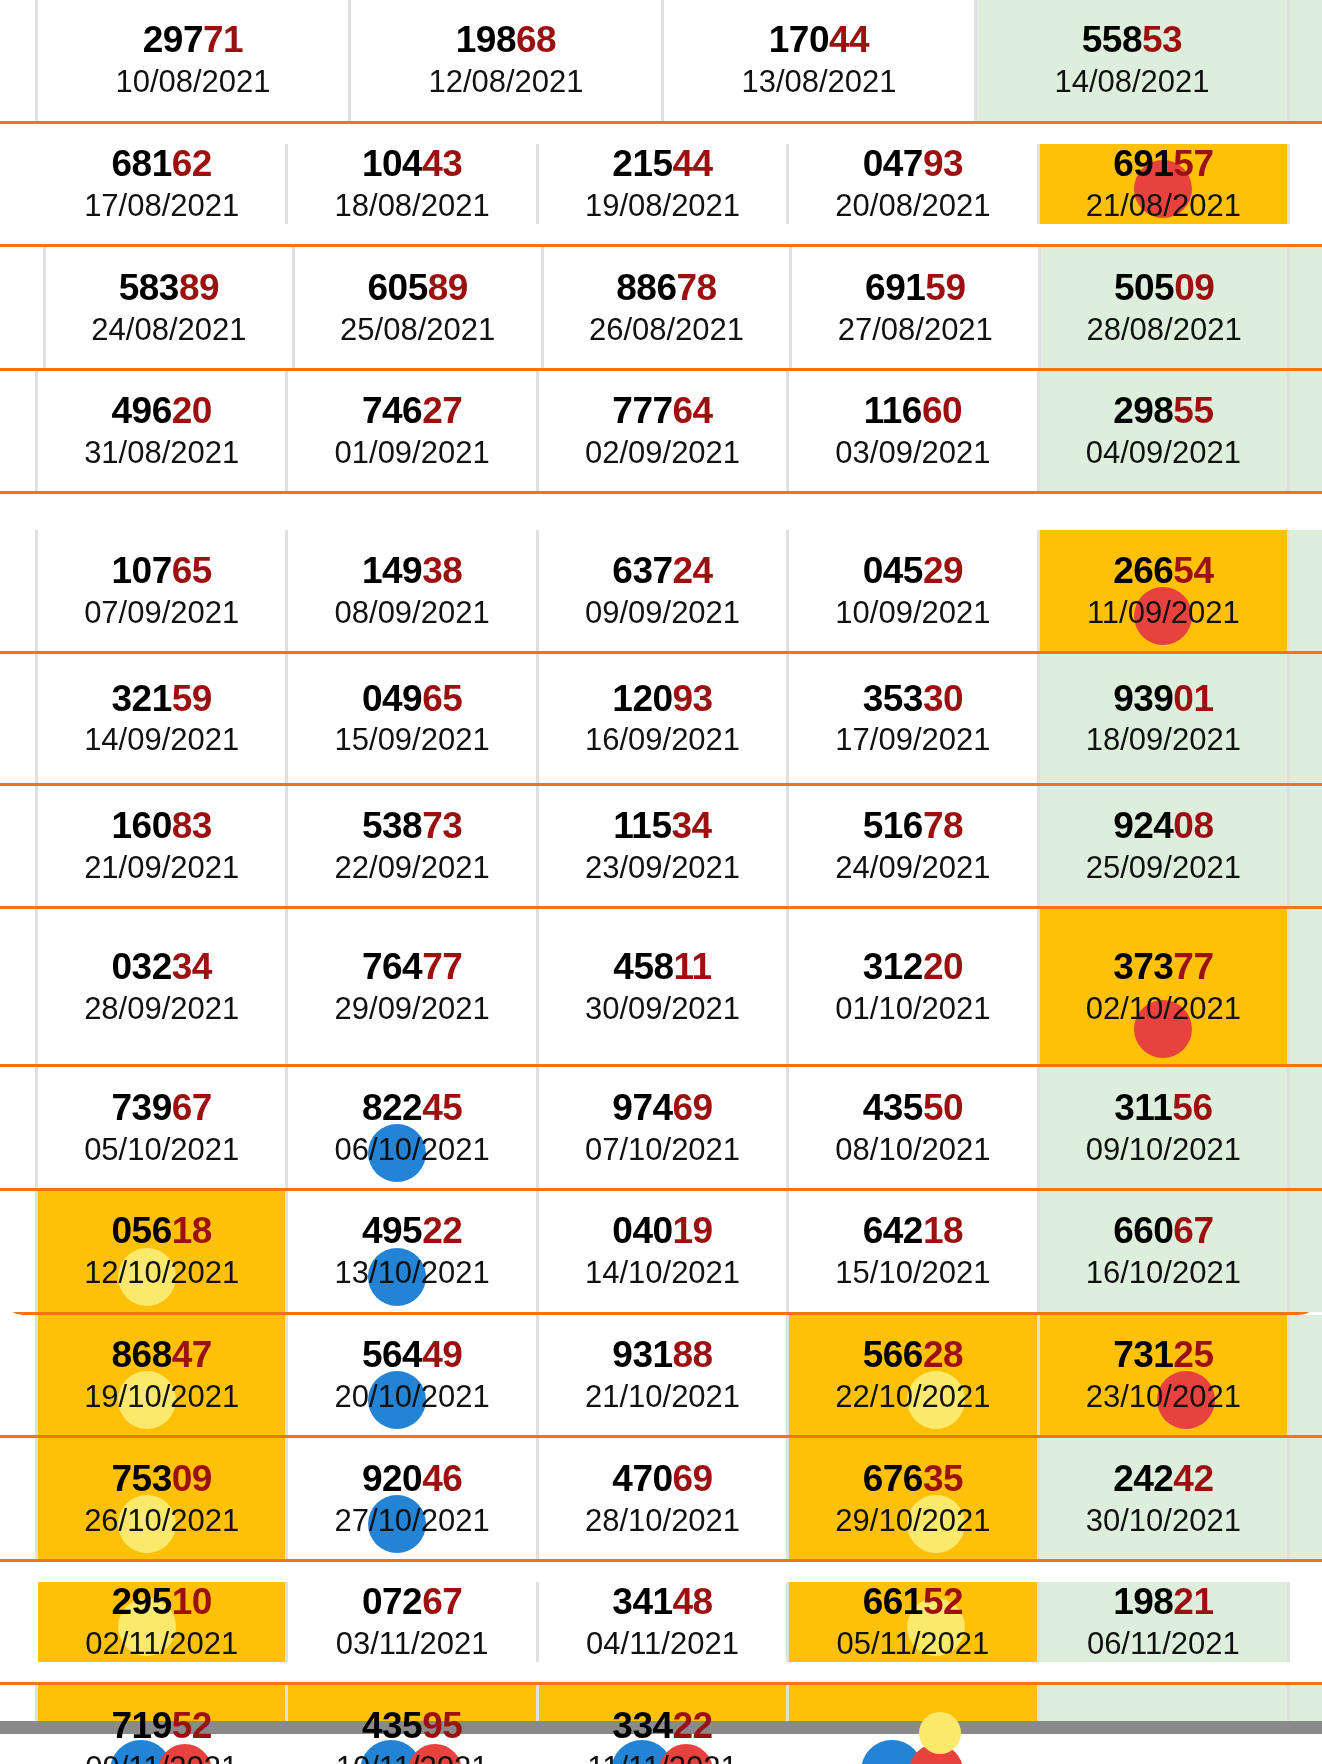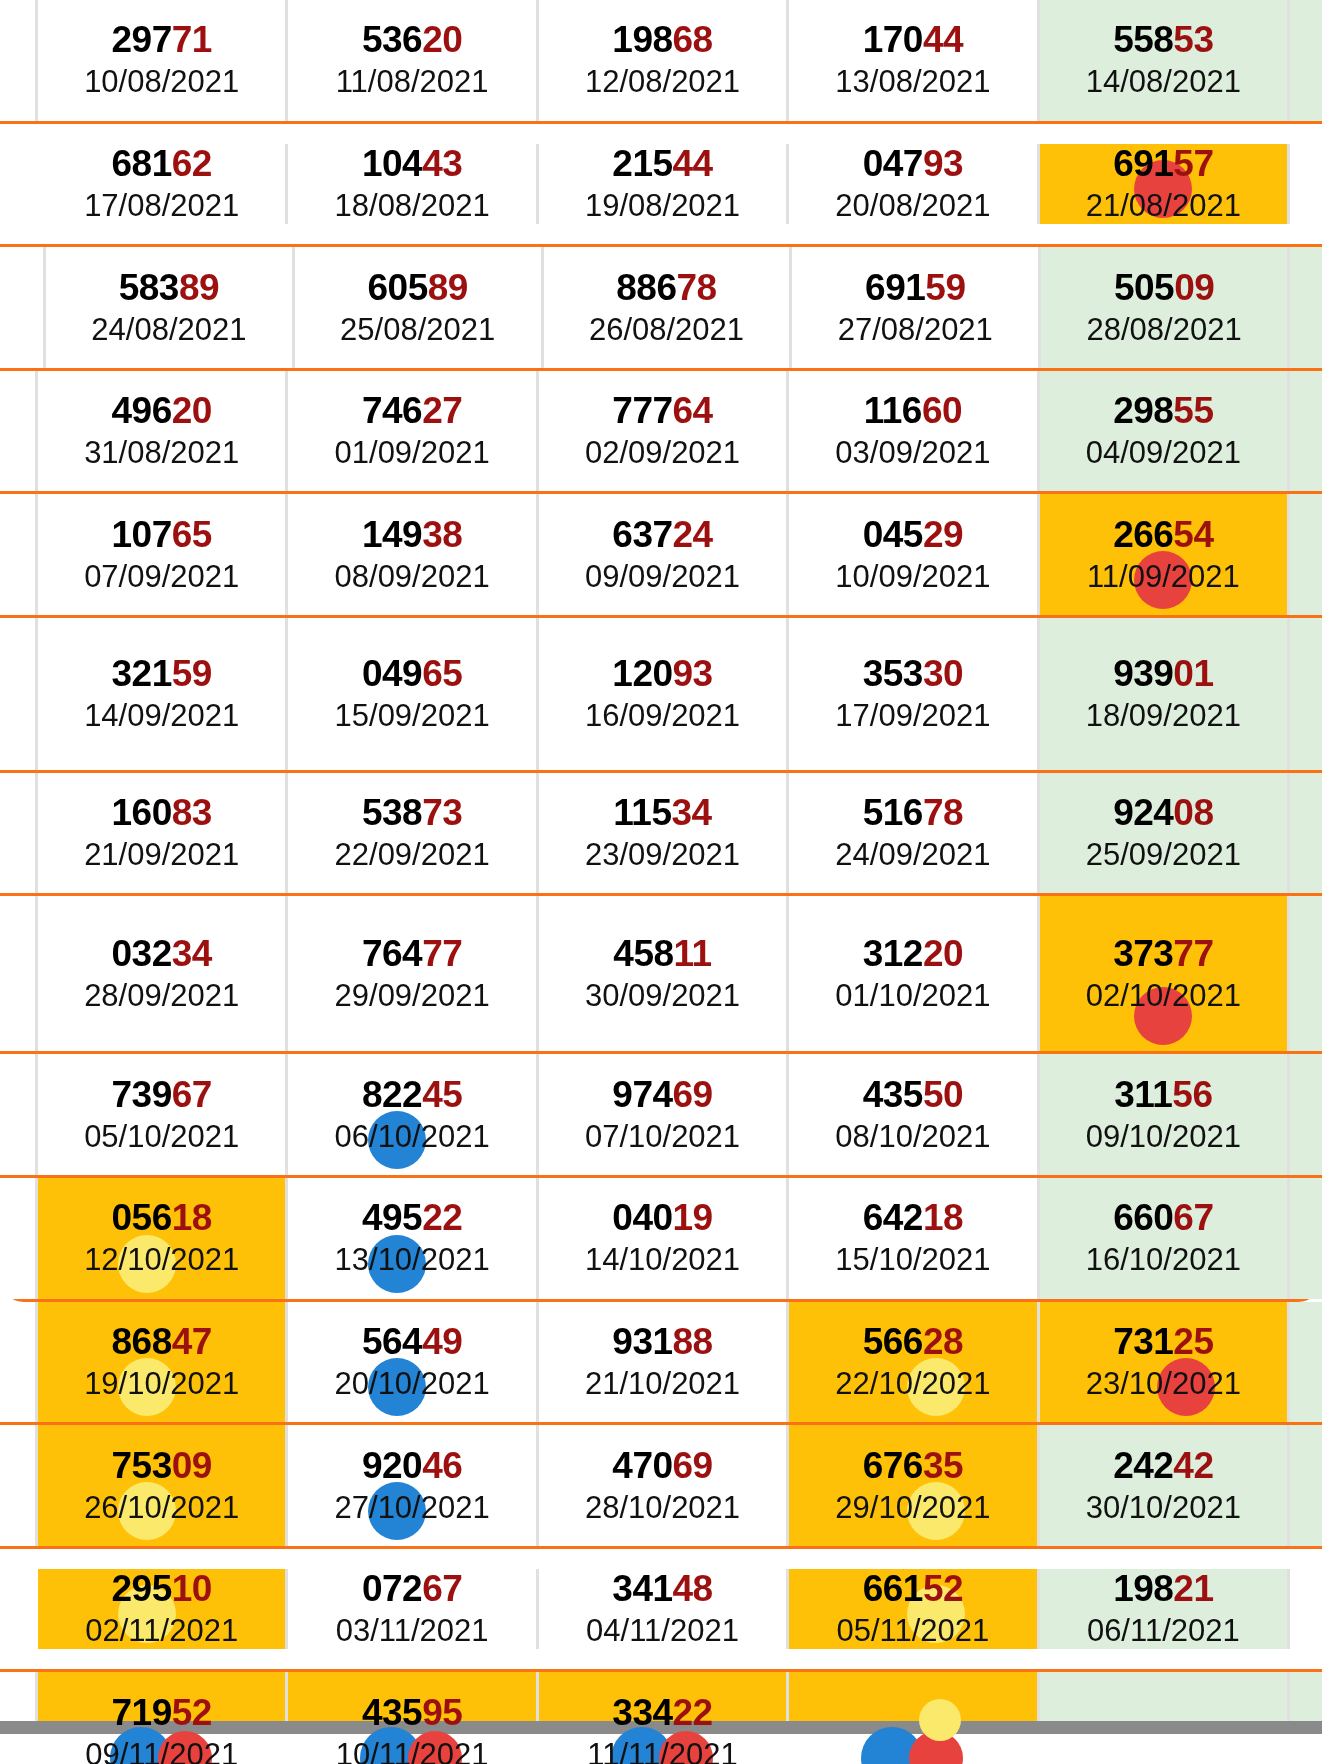--- a/index.html
+++ b/index.html
@@ -96,24 +96,20 @@
 <body>
 
 <div id="grid">
     <div class="row" style="height: 123.571px;">
       <div class="cell pad"></div>
       <div class="cell main">
         <div class="num">297<span class="tail">71</span></div>
         <div class="date">10/08/2021</div>
       </div>
       <div class="cell main">
-        <div class="num">536<span class="tail">20</span></div>
-        <div class="date">11/08/2021</div>
-      </div>
-      <div class="cell main">
         <div class="num">198<span class="tail">68</span></div>
         <div class="date">12/08/2021</div>
       </div>
       <div class="cell main">
         <div class="num">170<span class="tail">44</span></div>
         <div class="date">13/08/2021</div>
       </div>
       <div class="cell main sat">
         <div class="num">558<span class="tail">53</span></div>
         <div class="date">14/08/2021</div>
@@ -186,21 +182,21 @@
       <div class="cell main">
         <div class="num">116<span class="tail">60</span></div>
         <div class="date">03/09/2021</div>
       </div>
       <div class="cell main sat">
         <div class="num">298<span class="tail">55</span></div>
         <div class="date">04/09/2021</div>
       </div>
       <div class="cell padr sat"></div>
     </div>
-    <div class="row" style="height: 123.571px;">
+    <div class="row" style="height: 123.571px; margin-top: 36px;">
       <div class="cell pad"></div>
       <div class="cell main">
         <div class="num">107<span class="tail">65</span></div>
         <div class="date">07/09/2021</div>
       </div>
       <div class="cell main">
         <div class="num">149<span class="tail">38</span></div>
         <div class="date">08/09/2021</div>
       </div>
       <div class="cell main">
@@ -211,21 +207,21 @@
         <div class="num">045<span class="tail">29</span></div>
         <div class="date">10/09/2021</div>
       </div>
       <div class="cell main hl">
         <div class="mk red single"></div>
         <div class="num">266<span class="tail">54</span></div>
         <div class="date">11/09/2021</div>
       </div>
       <div class="cell padr sat"></div>
     </div>
-    <div class="row" style="height: 155px;">
+    <div class="row" style="height: 132px;">
       <div class="cell pad"></div>
       <div class="cell main">
         <div class="num">321<span class="tail">59</span></div>
         <div class="date">14/09/2021</div>
       </div>
       <div class="cell main">
         <div class="num">049<span class="tail">65</span></div>
         <div class="date">15/09/2021</div>
       </div>
       <div class="cell main">

